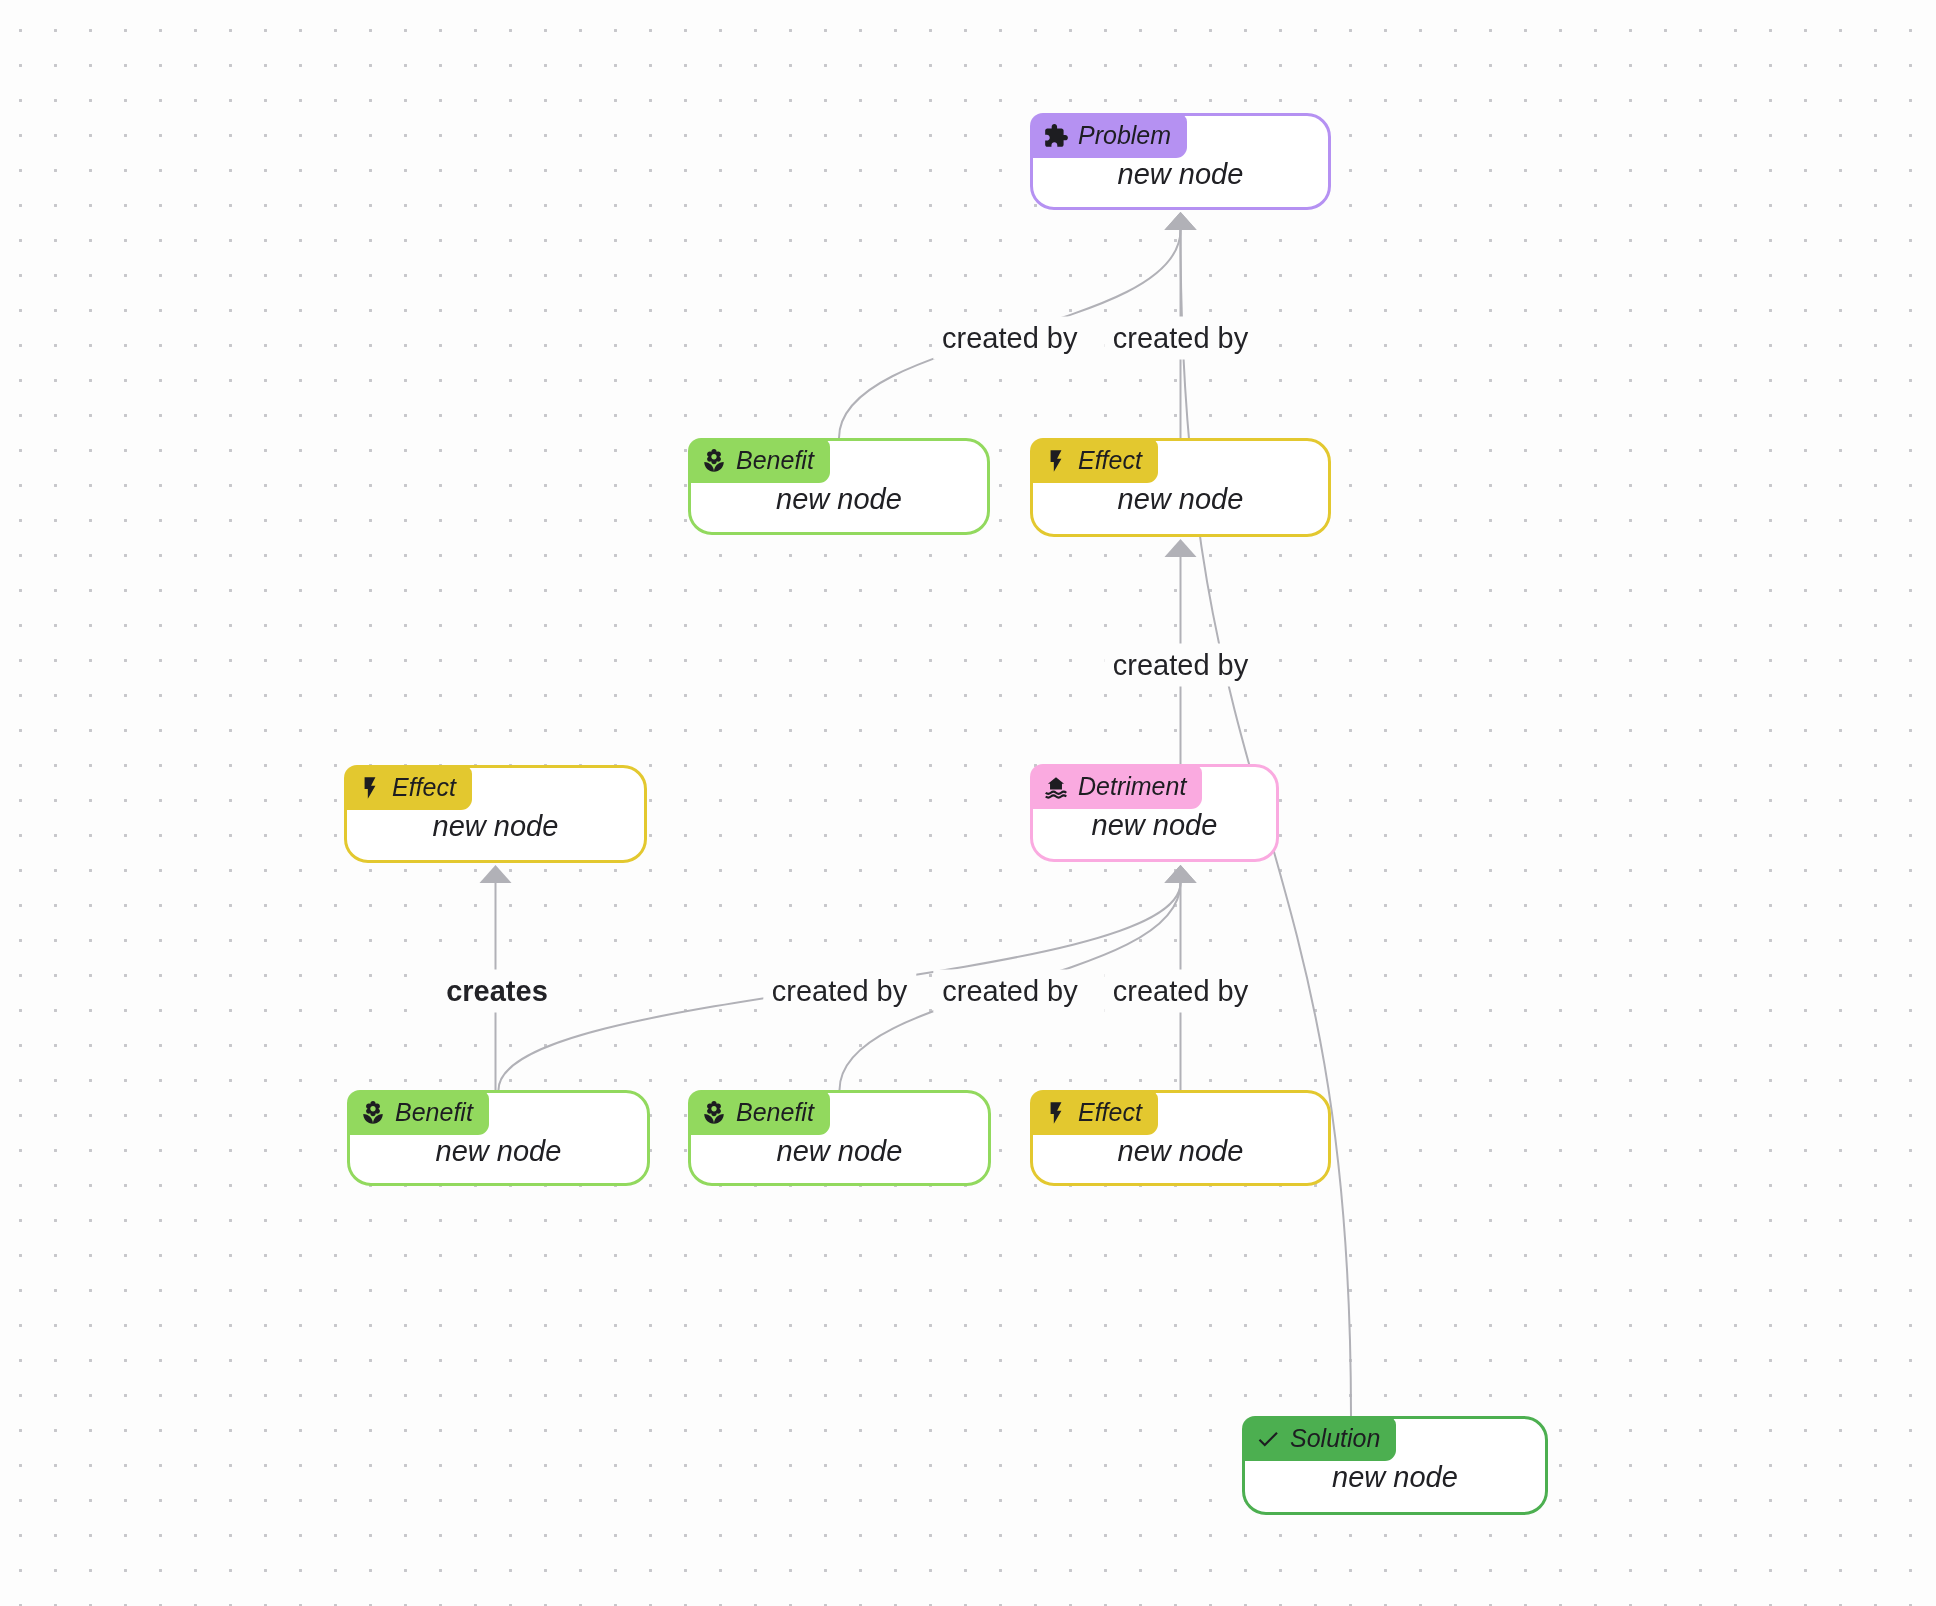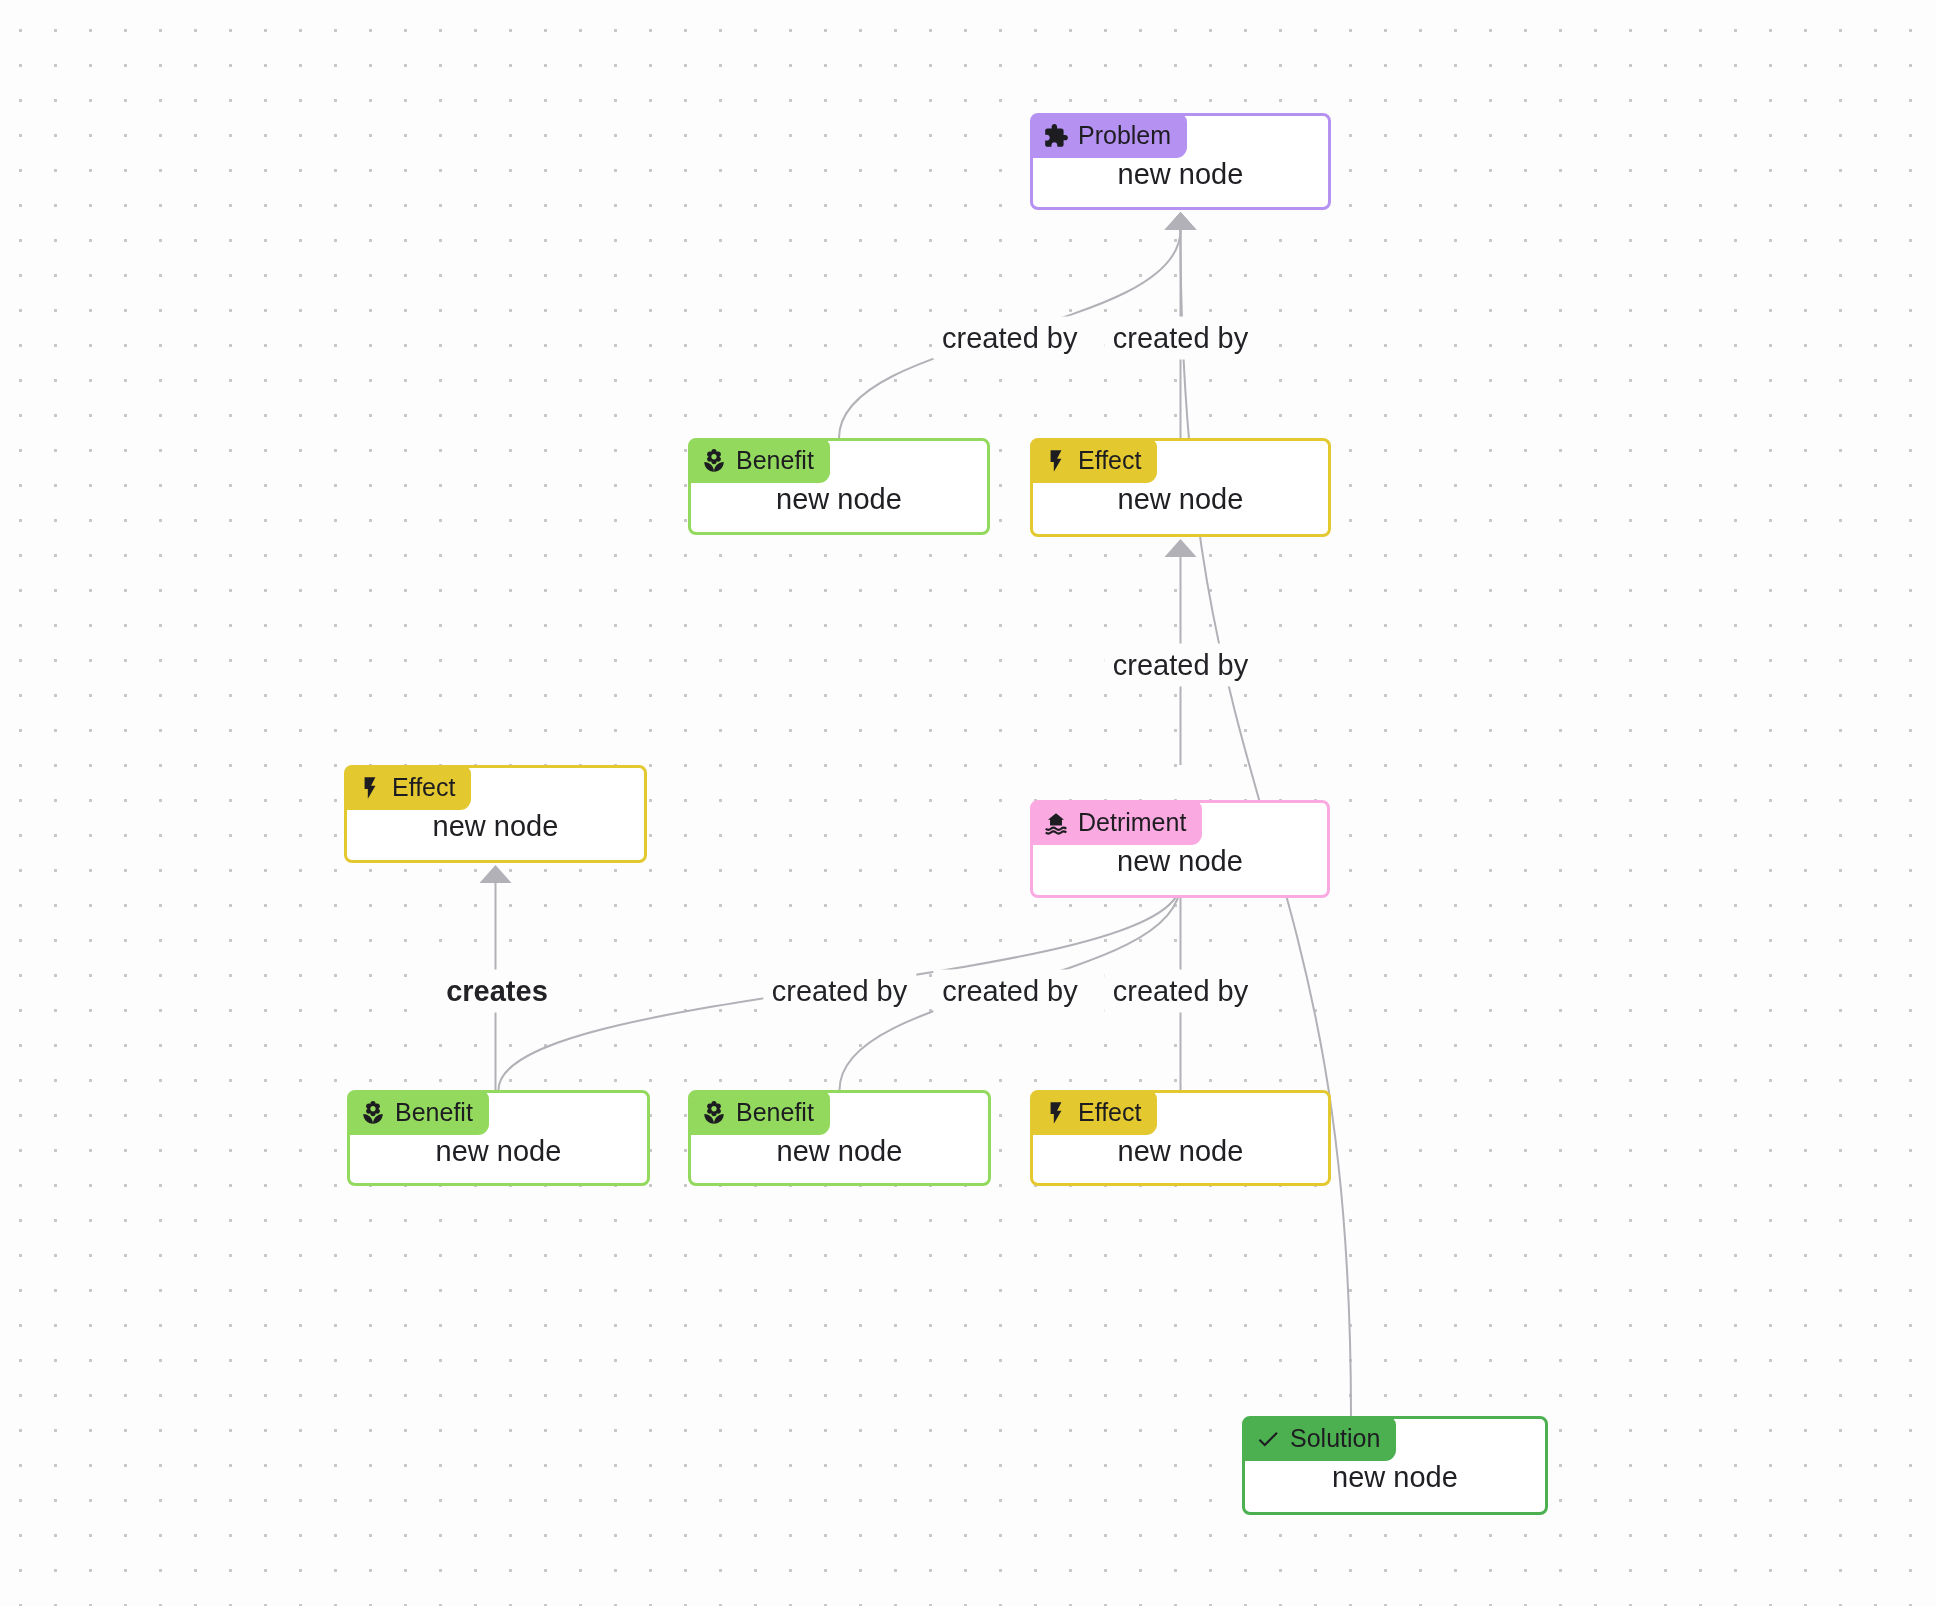--- a/index.html
+++ b/index.html
@@ -15,21 +15,21 @@
   #nodes{position:absolute;left:0;top:0;width:100%;height:100%;z-index:2;}
   .edge{fill:none;stroke:#b1b1b7;stroke-width:2px;}
   .arrowhead{fill:#b1b1b7;stroke:none;}
   .edge-label{
     position:absolute;transform:translate(-50%,-50%);
     background:#fdfdfd;padding:5px 9px;font-size:29px;color:#232327;
     white-space:nowrap;pointer-events:auto;
   }
   .node{
     position:absolute;box-sizing:border-box;background:#ffffff;
-    border:3px solid #ef4444;border-radius:8px;
+    border:3px solid #ef4444;border-radius:24px;font-style:italic;
   }
   .badge{
     position:absolute;top:-3px;left:-3px;height:45px;
     display:flex;align-items:center;gap:9px;padding:0 16px 0 13px;
     border-radius:13px 9px 11px 0;
   }
   .badge .icon{display:flex;align-items:center;}
   .badge .icon svg{display:block;}
   .badge-label{font-size:25px;color:#1d1d21;}
   .node-body{
@@ -114,21 +114,21 @@
           <svg width="26" height="26" viewBox="0 0 24 24" fill="#1d1d21">
             <path d="M7 2v11h3v9l7-12h-4l4-8H7z"></path>
           </svg>
         </span>
       <span class="badge-label">Effect</span>
     </div>
     <div class="node-body">
       <span class="node-text">new node</span>
     </div>
   </div>
-    <div class="node" style="left: 1030px; top: 800px; width: 300px; height: 98px; border-color: rgb(250, 170, 224);">
+    <div class="node" style="left: 1030px; top: 764px; width: 249px; height: 98px; border-color: rgb(250, 170, 224);">
     <div class="badge" style="background: rgb(250, 170, 224);">
       <span class="icon">
           <svg width="26" height="26" viewBox="0 0 24 24" fill="#1d1d21">
             <path d="M12 3 4.6 8.9h1.9v5.4h11V8.9h1.9L12 3z"></path>
             <path d="M2.5 17.3c1.6 1.35 3.15 1.35 4.75 0 1.6-1.35 3.15-1.35 4.75 0 1.6 1.35 3.15 1.35 4.75 0 1.6-1.35 3.15-1.35 4.75 0" fill="none" stroke="#1d1d21" stroke-width="2"></path>
             <path d="M2.5 20.8c1.6 1.35 3.15 1.35 4.75 0 1.6-1.35 3.15-1.35 4.75 0 1.6 1.35 3.15 1.35 4.75 0 1.6-1.35 3.15-1.35 4.75 0" fill="none" stroke="#1d1d21" stroke-width="2"></path>
           </svg>
         </span>
       <span class="badge-label">Detriment</span>
     </div>

